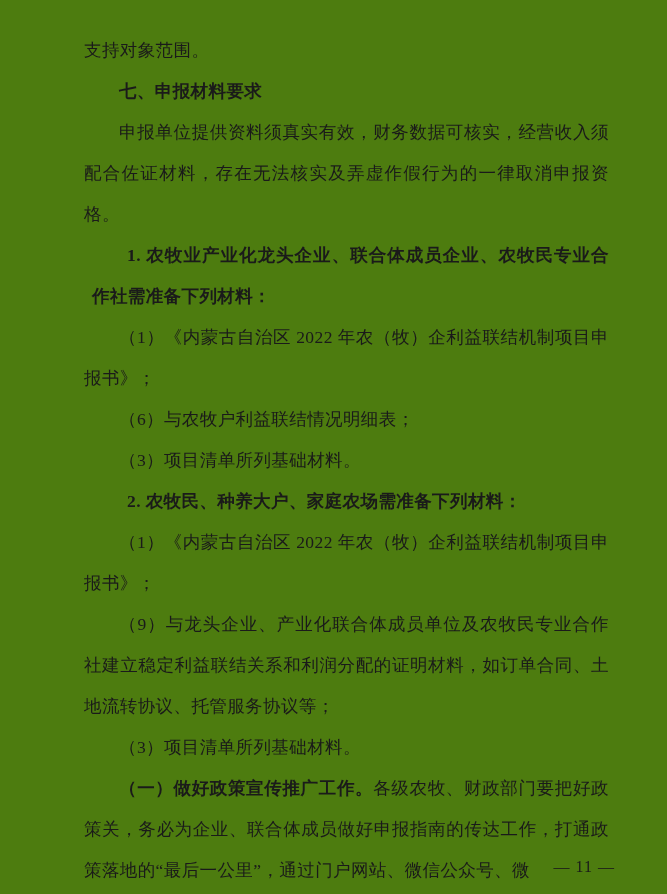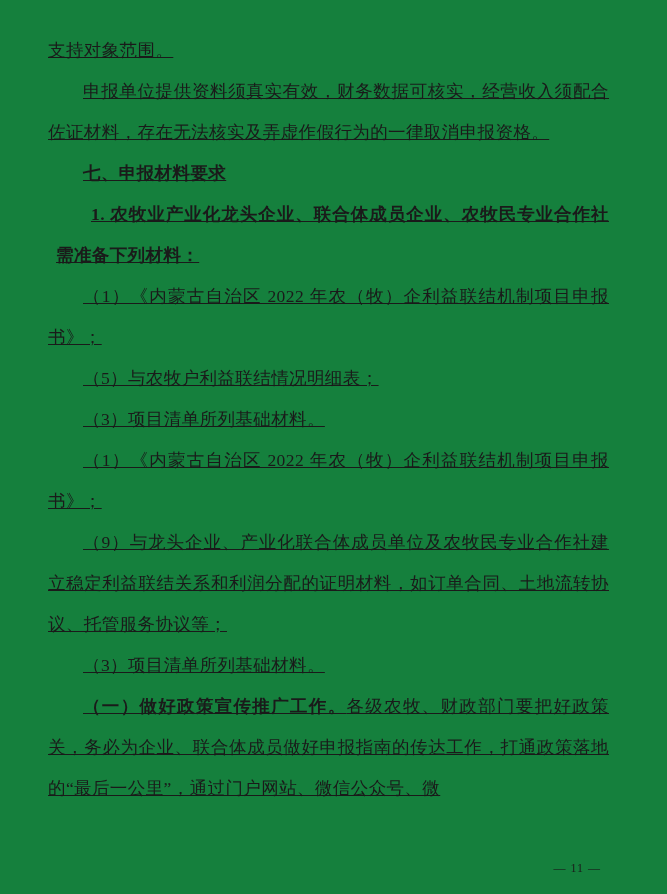--- a/index.html
+++ b/index.html
@@ -12,23 +12,22 @@
     background: #ffffff;
     font-family: "Liberation Serif", "DejaVu Serif", serif;
     color: #1a1a1a;
     overflow: hidden;
   }
   .page {
     position: relative;
     width: 667px;
     height: 894px;
     box-sizing: border-box;
-    padding: 30px 58px 0 48px;
-    background: #15803d;
-    text-decoration: underline;
+    padding: 30px 58px 0 84px;
+    background: #4d7c0f;
   }
   .doc-body {
     font-size: 17.5px;
     line-height: 41px;
     letter-spacing: 0.4px;
     text-align: justify;
     text-justify: inter-ideograph;
   }
   .para {
     margin: 0;
@@ -44,47 +43,48 @@
   .para.subheading {
     text-indent: 35px;
     font-weight: bold;
     margin-left: 8px;
   }
   .bold-lead {
     font-weight: bold;
   }
   .footer {
     position: absolute;
-    right: 66px;
+    right: 52px;
     bottom: 18px;
-    font-size: 12px;
+    font-size: 16px;
     letter-spacing: 1px;
     color: #1a1a1a;
   }
 </style>
 </head>
 <body>
 
 <div class="page">
   <div class="doc-body">
 
     <p class="para plain">支持对象范围。</p>
 
+    <p class="para heading">七、申报材料要求</p>
+
     <p class="para indent">申报单位提供资料须真实有效，财务数据可核实，经营收入须配合佐证材料，存在无法核实及弄虚作假行为的一律取消申报资格。</p>
-
-    <p class="para heading">七、申报材料要求</p>
 
     <p class="para subheading">1. 农牧业产业化龙头企业、联合体成员企业、农牧民专业合作社需准备下列材料：</p>
 
     <p class="para indent">（1）《内蒙古自治区 2022 年农（牧）企利益联结机制项目申报书》；</p>
 
-    <p class="para indent">（5）与农牧户利益联结情况明细表；</p>
+    <p class="para indent">（6）与农牧户利益联结情况明细表；</p>
 
     <p class="para indent">（3）项目清单所列基础材料。</p>
 
+    <p class="para subheading">2. 农牧民、种养大户、家庭农场需准备下列材料：</p>
 
     <p class="para indent">（1）《内蒙古自治区 2022 年农（牧）企利益联结机制项目申报书》；</p>
 
     <p class="para indent">（9）与龙头企业、产业化联合体成员单位及农牧民专业合作社建立稳定利益联结关系和利润分配的证明材料，如订单合同、土地流转协议、托管服务协议等；</p>
 
     <p class="para indent">（3）项目清单所列基础材料。</p>
 
 
     <p class="para indent"><span class="bold-lead">（一）做好政策宣传推广工作。</span><span>各级农牧、财政部门要把好政策关，务必为企业、联合体成员做好申报指南的传达工作，打通政策落地的“最后一公里”，通过门户网站、微信公众号、微</span></p>
 

